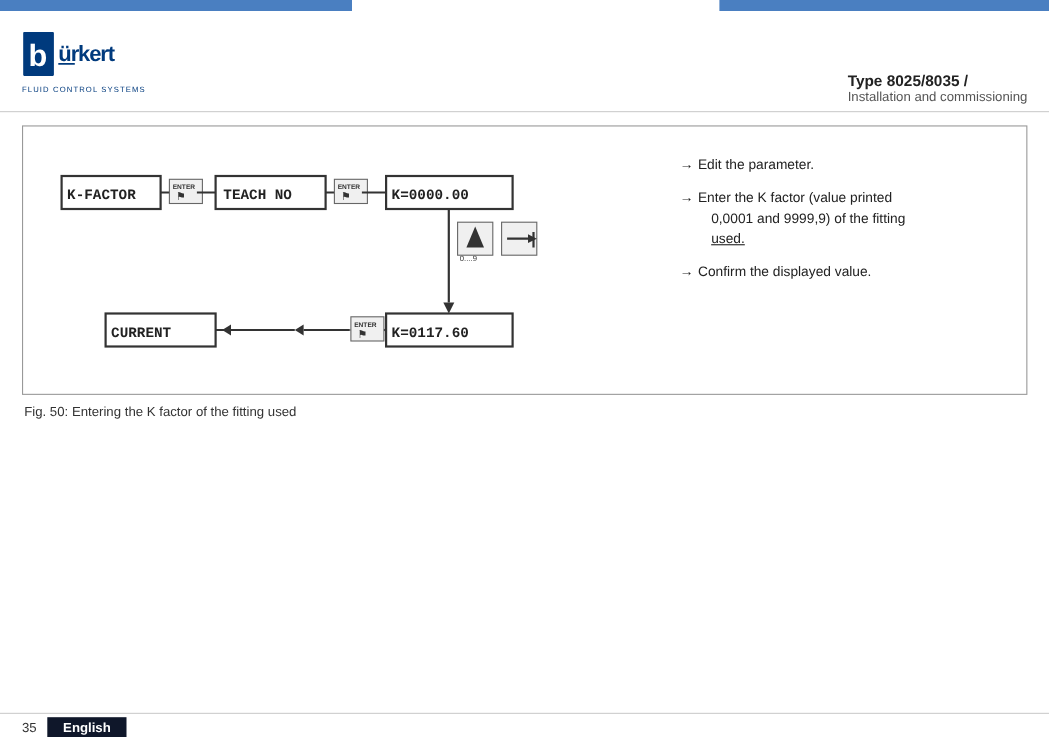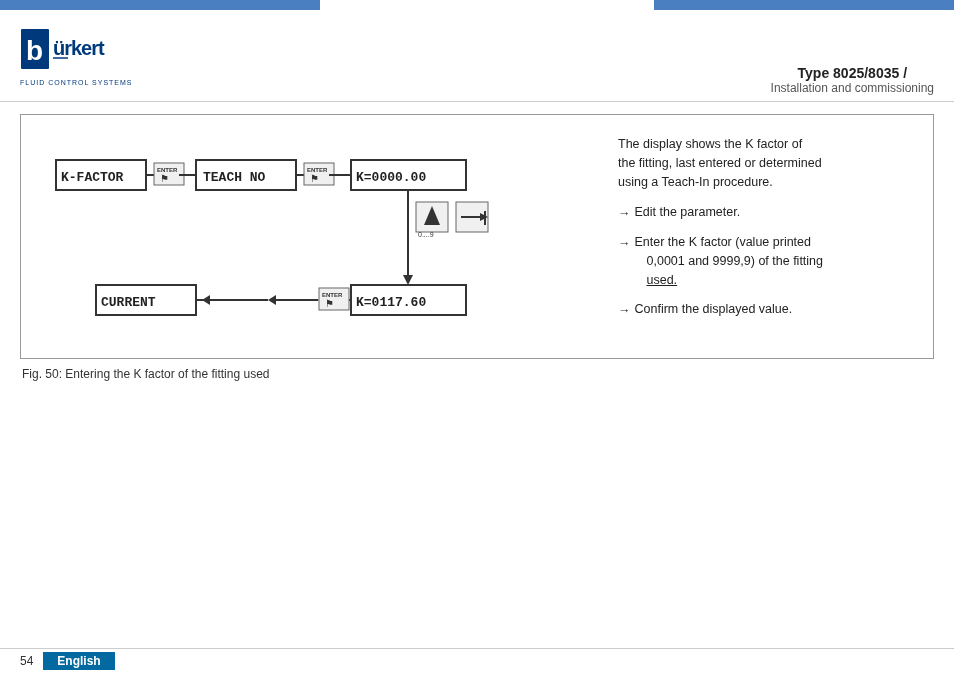--- a/index.html
+++ b/index.html
@@ -37,21 +37,21 @@
       letter-spacing: -1px;
     }
     .logo-sub {
       font-size: 7px;
       color: #003a7d;
       letter-spacing: 1px;
       text-transform: uppercase;
       margin-top: 1px;
     }
     .header-right {
-      text-align: center;
+      text-align: left;
       margin-top: 47px;
     }
     .header-right .title {
       font-size: 14px;
       font-weight: bold;
       color: #222;
     }
     .header-right .subtitle {
       font-size: 12px;
       color: #555;
@@ -135,21 +135,21 @@
       font-size: 10px;
       color: #555;
       background: #fff;
     }
     .footer .page-num {
       font-size: 12px;
       color: #333;
       margin-right: 10px;
     }
     .footer .lang-badge {
-      background: #0369a1;
+      background: #0f172a;
       color: #fff;
       font-size: 12px;
       font-weight: bold;
       padding: 2px 14px;
       margin-right: 12px;
     }
     .spacer-v { display: block; height: 6px; }
 
     
     .diagram-svg {
@@ -253,25 +253,20 @@
 
         <line x1="160" y1="170" x2="174" y2="170" stroke="#333" stroke-width="2"></line>
         <polygon points="174,165 166,170 174,175" fill="#333"></polygon>
 
         <line x1="232" y1="170" x2="174" y2="170" stroke="#333" stroke-width="2"></line>
 
       </svg>
     </div>
 
     <div class="diagram-right">
-      <p class="desc-text">
-        <span>The display shows the K factor of</span><br>
-        <span>the fitting, last entered or determined</span><br>
-        <span>using a Teach-In procedure.</span>
-      </p>
       <div class="spacer-v"></div>
       <div class="desc-arrow">
         <span class="arr">→</span>
         <span>Edit the parameter.</span>
       </div>
       <div class="spacer-v"></div>
       <div class="desc-arrow">
         <span class="arr">→</span>
         <span>
           <span>Enter the K factor (value printed</span><br>
@@ -285,15 +280,15 @@
         <span>Confirm the displayed value.</span>
       </div>
     </div>
   </div>
 
   <div class="fig-caption">Fig. 50:   Entering the K factor of the fitting used</div>
 
 </div>
 
 <div class="footer">
-  <span class="page-num">54</span>
+  <span class="page-num">35</span>
   <span class="lang-badge">English</span>
 </div>
 
 </body></html>

